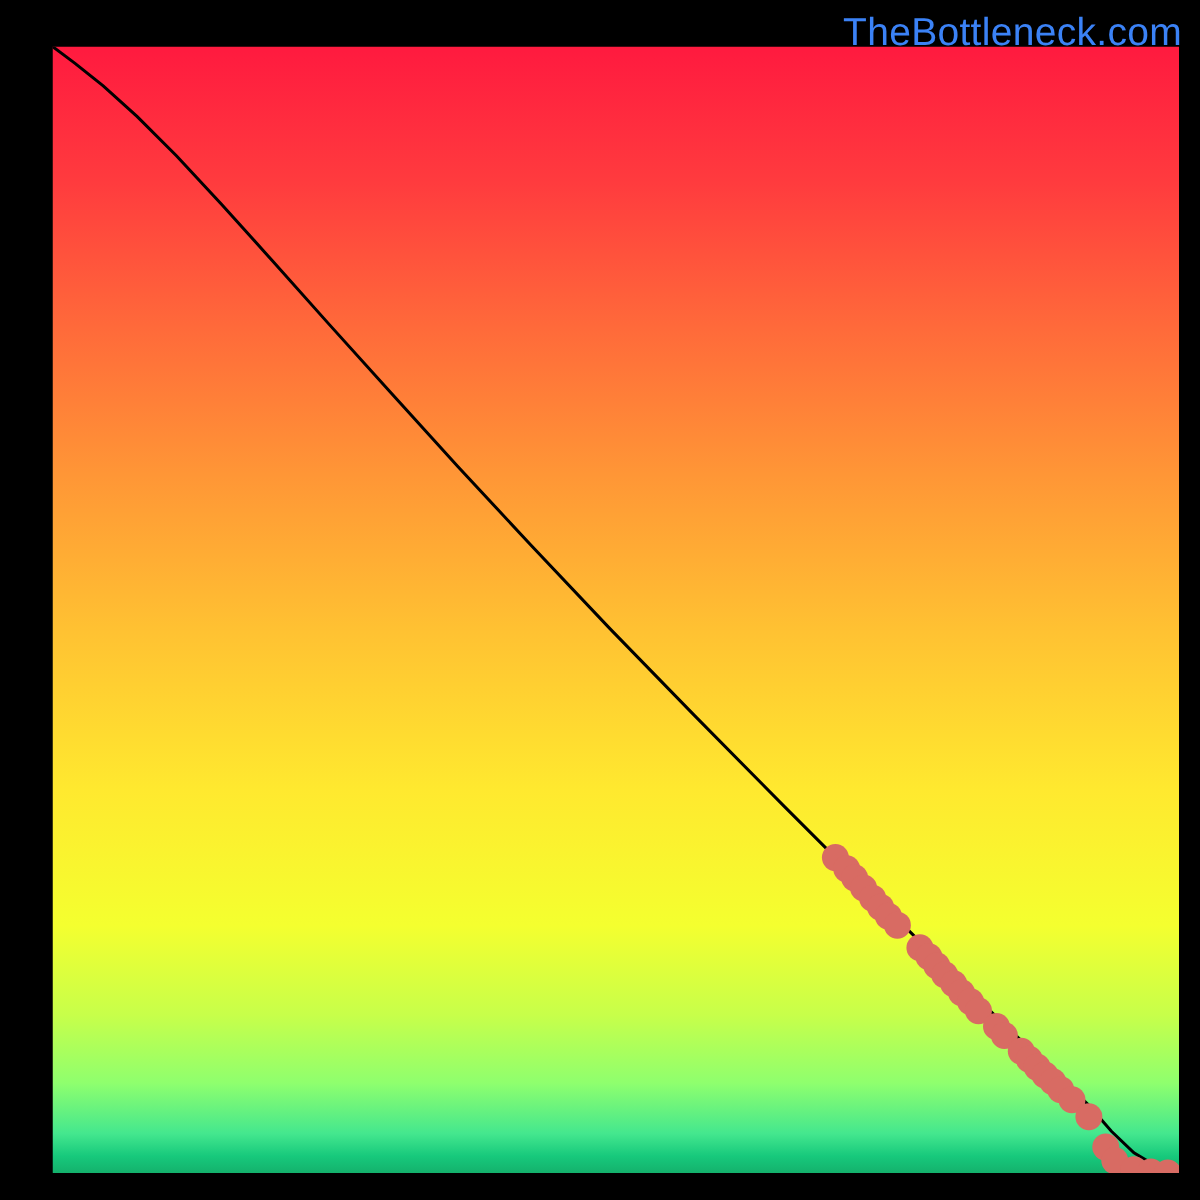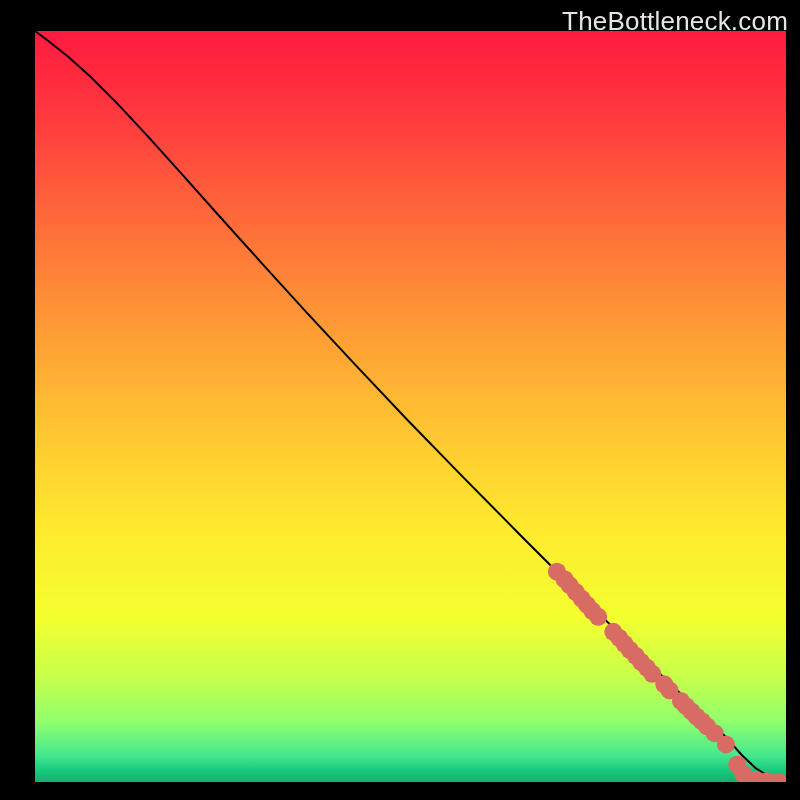--- a/index.html
+++ b/index.html
@@ -23,21 +23,21 @@
     position: absolute;
     left: 35px;
     top: 31px;
     width: 751px;
     height: 751px;
   }
   .watermark {
     position: absolute;
     top: 6px;
     right: 12px;
-    color: #e5e5e5;
+    color: #3b82f6;
     font-size: 26px;
     font-weight: 400;
     letter-spacing: 0.2px;
   }
 </style>
 </head>
 <body>
 
 <div class="frame">
   <div class="plot-area">

